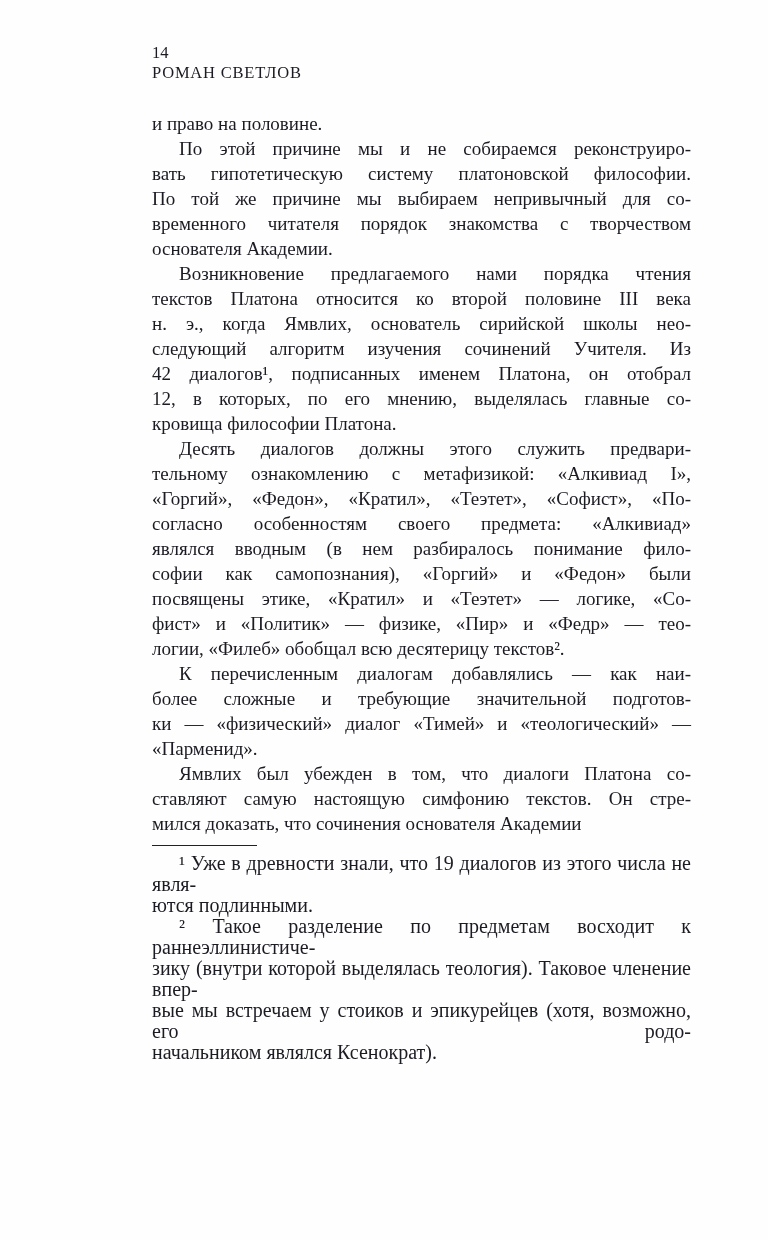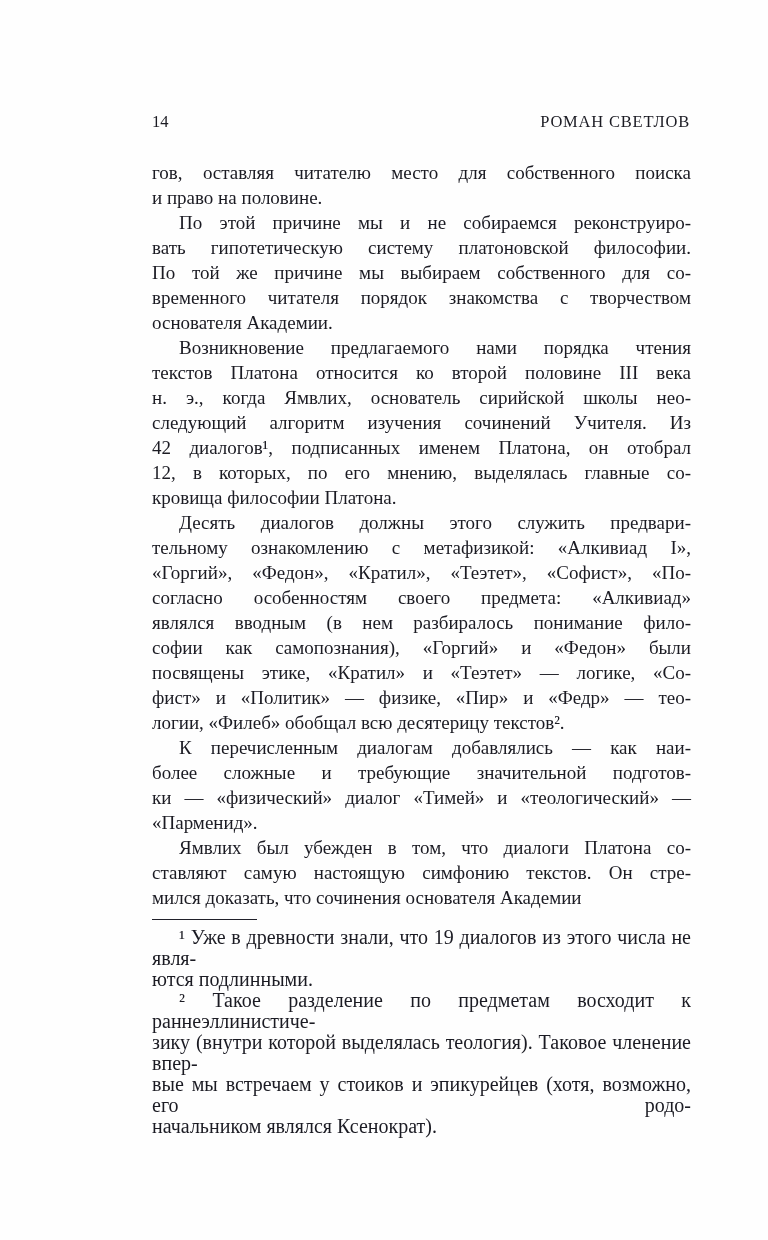--- a/index.html
+++ b/index.html
@@ -13,23 +13,24 @@
     height: 1240px;
     background: #fefefe;
     overflow: hidden;
     font-family: "Liberation Serif", "DejaVu Serif", serif;
     color: #1b1b23;
   }
   .header {
     display: flex;
     justify-content: space-between;
     align-items: baseline;
-    margin: 112px 78px 0 152px;
+    margin: 43px 78px 0 152px;
     font-size: 16.5px;
     line-height: 20px;
+    flex-direction: column;
   }
   .header .running-title {
     letter-spacing: 0.8px;
   }
   .body-text {
     margin: 28px 77px 0 152px;
     font-size: 19px;
     line-height: 25px;
   }
   .line {
@@ -58,27 +59,26 @@
 <body>
 
 <div class="page">
   <div class="header">
     <span>14</span>
     <span class="running-title">РОМАН СВЕТЛОВ</span>
   </div>
 
   <div class="body-text">
       <div>
-        <div class="line">гов, оставляя читателю место для собственного поиска</div>
         <div class="line last">и право на половине.</div>
       </div>
       <div>
         <div class="line first">По этой причине мы и не собираемся реконструиро-</div>
         <div class="line">вать гипотетическую систему платоновской философии.</div>
-        <div class="line">По той же причине мы выбираем собственного для со-</div>
+        <div class="line">По той же причине мы выбираем непривычный для со-</div>
         <div class="line">временного читателя порядок знакомства с творчеством</div>
         <div class="line last">основателя Академии.</div>
       </div>
       <div>
         <div class="line first">Возникновение предлагаемого нами порядка чтения</div>
         <div class="line">текстов Платона относится ко второй половине III века</div>
         <div class="line">н. э., когда Ямвлих, основатель сирийской школы нео-</div>
         <div class="line">следующий алгоритм изучения сочинений Учителя. Из</div>
         <div class="line">42 диалогов¹, подписанных именем Платона, он отобрал</div>
         <div class="line">12, в которых, по его мнению, выделялась главные со-</div>

